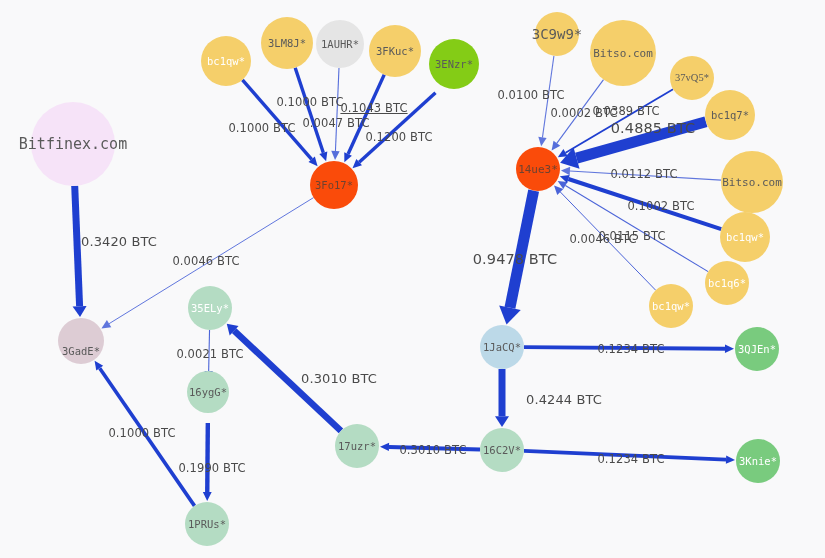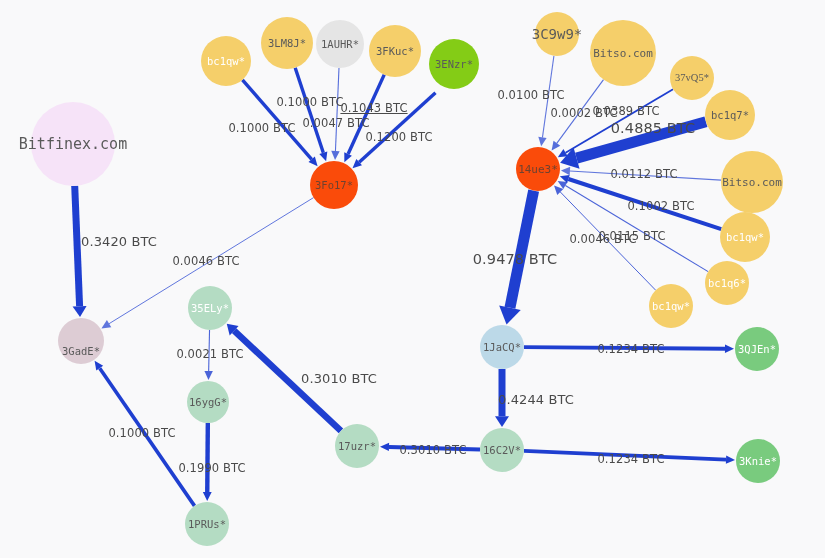--- a/index.html
+++ b/index.html
@@ -208,21 +208,21 @@
       </div>
       <div class="node" style="left: 649px; top: 284px; width: 44px; height: 44px; background: rgb(245, 207, 106);">
         <span class="node-label" style="color: rgb(255, 255, 255); font-size: 10.5px;">bc1qw*</span>
       </div>
       <div class="node" style="left: 58px; top: 318px; width: 46px; height: 46px; background: rgb(221, 204, 212);">
         <span class="node-label" style="color: rgb(90, 90, 90); font-size: 10.5px; margin-top: 20px;">3GadE*</span>
       </div>
       <div class="node" style="left: 188px; top: 286px; width: 44px; height: 44px; background: rgb(180, 220, 195);">
         <span class="node-label" style="color: rgb(255, 255, 255); font-size: 10.5px;">35ELy*</span>
       </div>
-      <div class="node" style="left: 187px; top: 381px; width: 42px; height: 42px; background: rgb(180, 220, 195); text-align: right;">
+      <div class="node" style="left: 187px; top: 371px; width: 42px; height: 42px; background: rgb(180, 220, 195); text-align: right;">
         <span class="node-label" style="color: rgb(90, 90, 90); font-size: 10.5px;">16ygG*</span>
       </div>
       <div class="node" style="left: 185px; top: 502px; width: 44px; height: 44px; background: rgb(180, 220, 195);">
         <span class="node-label" style="color: rgb(90, 90, 90); font-size: 10.5px;">1PRUs*</span>
       </div>
       <div class="node" style="left: 335px; top: 424px; width: 44px; height: 44px; background: rgb(180, 220, 195); text-align: right;">
         <span class="node-label" style="color: rgb(90, 90, 90); font-size: 10.5px;">17uzr*</span>
       </div>
       <div class="node" style="left: 480px; top: 325px; width: 44px; height: 44px; background: rgb(188, 217, 232);">
         <span class="node-label" style="color: rgb(90, 90, 90); font-size: 10.5px;">1JaCQ*</span>
@@ -252,17 +252,17 @@
       <div class="edge-label" style="left: 661px; top: 206px;">0.1002 BTC</div>
       <div class="edge-label" style="left: 632px; top: 236px;">0.0115 BTC</div>
       <div class="edge-label" style="left: 603px; top: 239px;">0.0046 BTC</div>
       <div class="edge-label big" style="left: 515px; top: 259px;">0.9478 BTC</div>
       <div class="edge-label mid" style="left: 75px; top: 241px;">0.3420 BTC</div>
       <div class="edge-label" style="left: 210px; top: 354px;">0.0021 BTC</div>
       <div class="edge-label mid" style="left: 295px; top: 378px;">0.3010 BTC</div>
       <div class="edge-label" style="left: 142px; top: 433px;">0.1000 BTC</div>
       <div class="edge-label" style="left: 212px; top: 468px;">0.1990 BTC</div>
       <div class="edge-label" style="left: 631px; top: 349px;">0.1234 BTC</div>
-      <div class="edge-label mid" style="left: 492px; top: 399px;">0.4244 BTC</div>
+      <div class="edge-label mid" style="left: 520px; top: 399px;">0.4244 BTC</div>
       <div class="edge-label" style="left: 433px; top: 450px;">0.3010 BTC</div>
       <div class="edge-label" style="left: 631px; top: 459px;">0.1234 BTC</div>
     </div>
 </div>
 
 </body></html>

